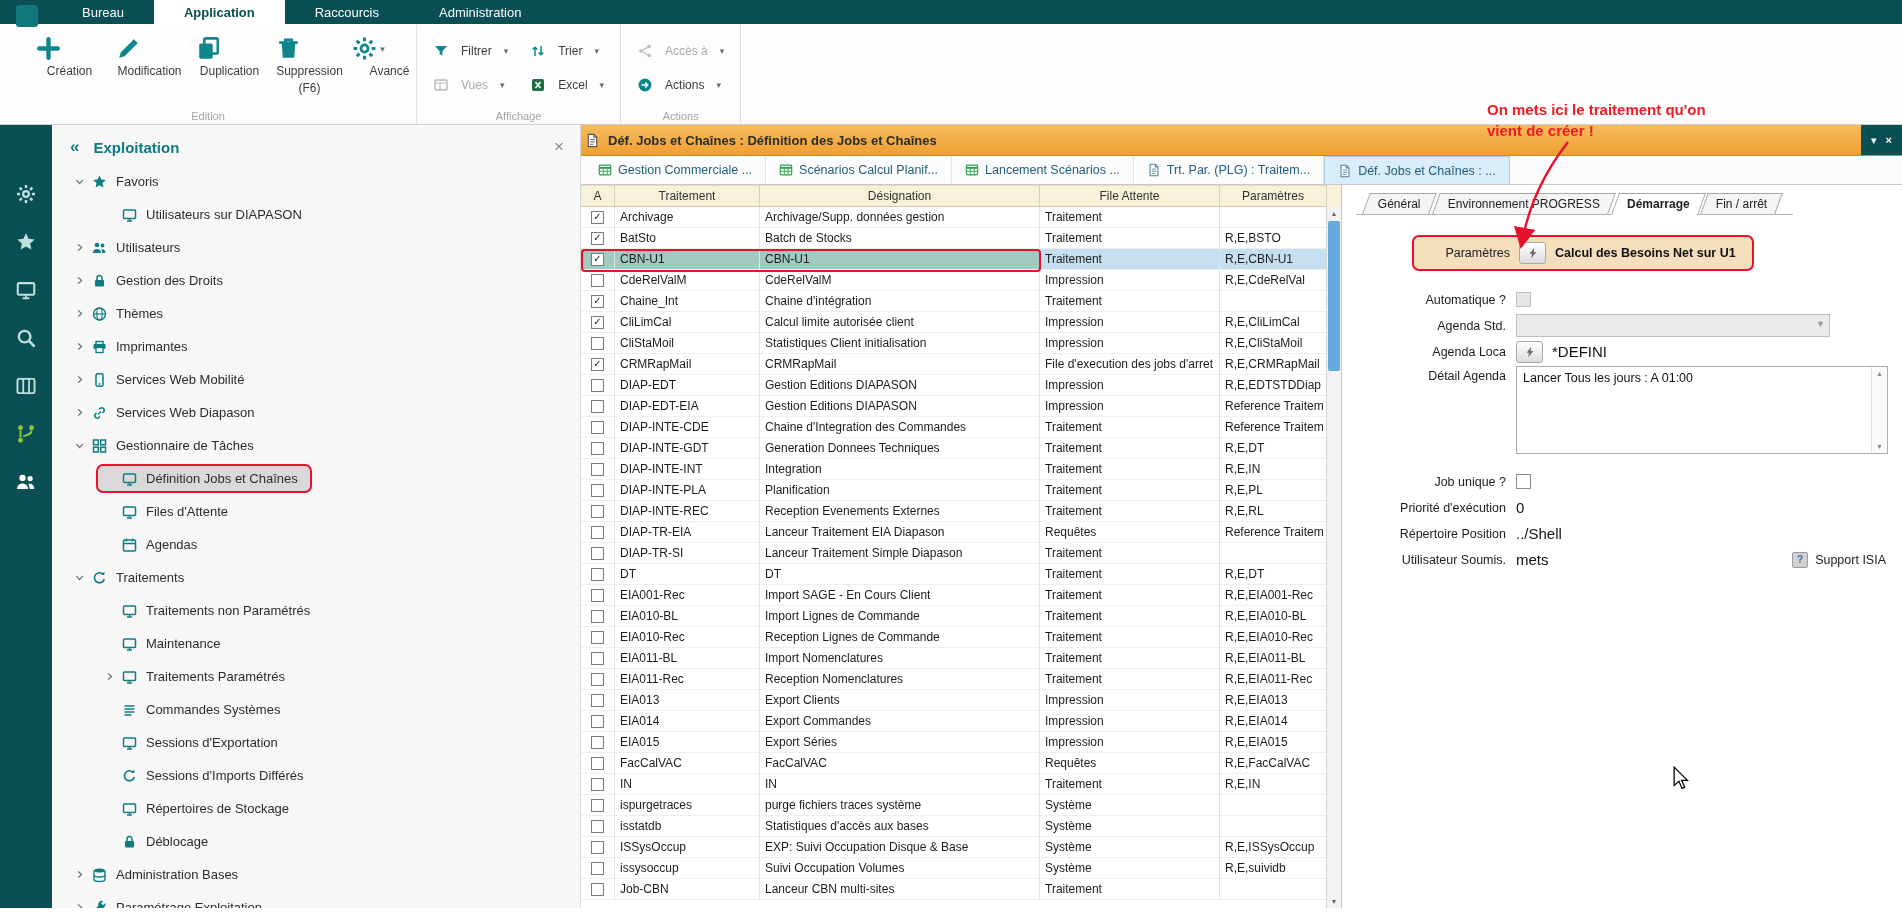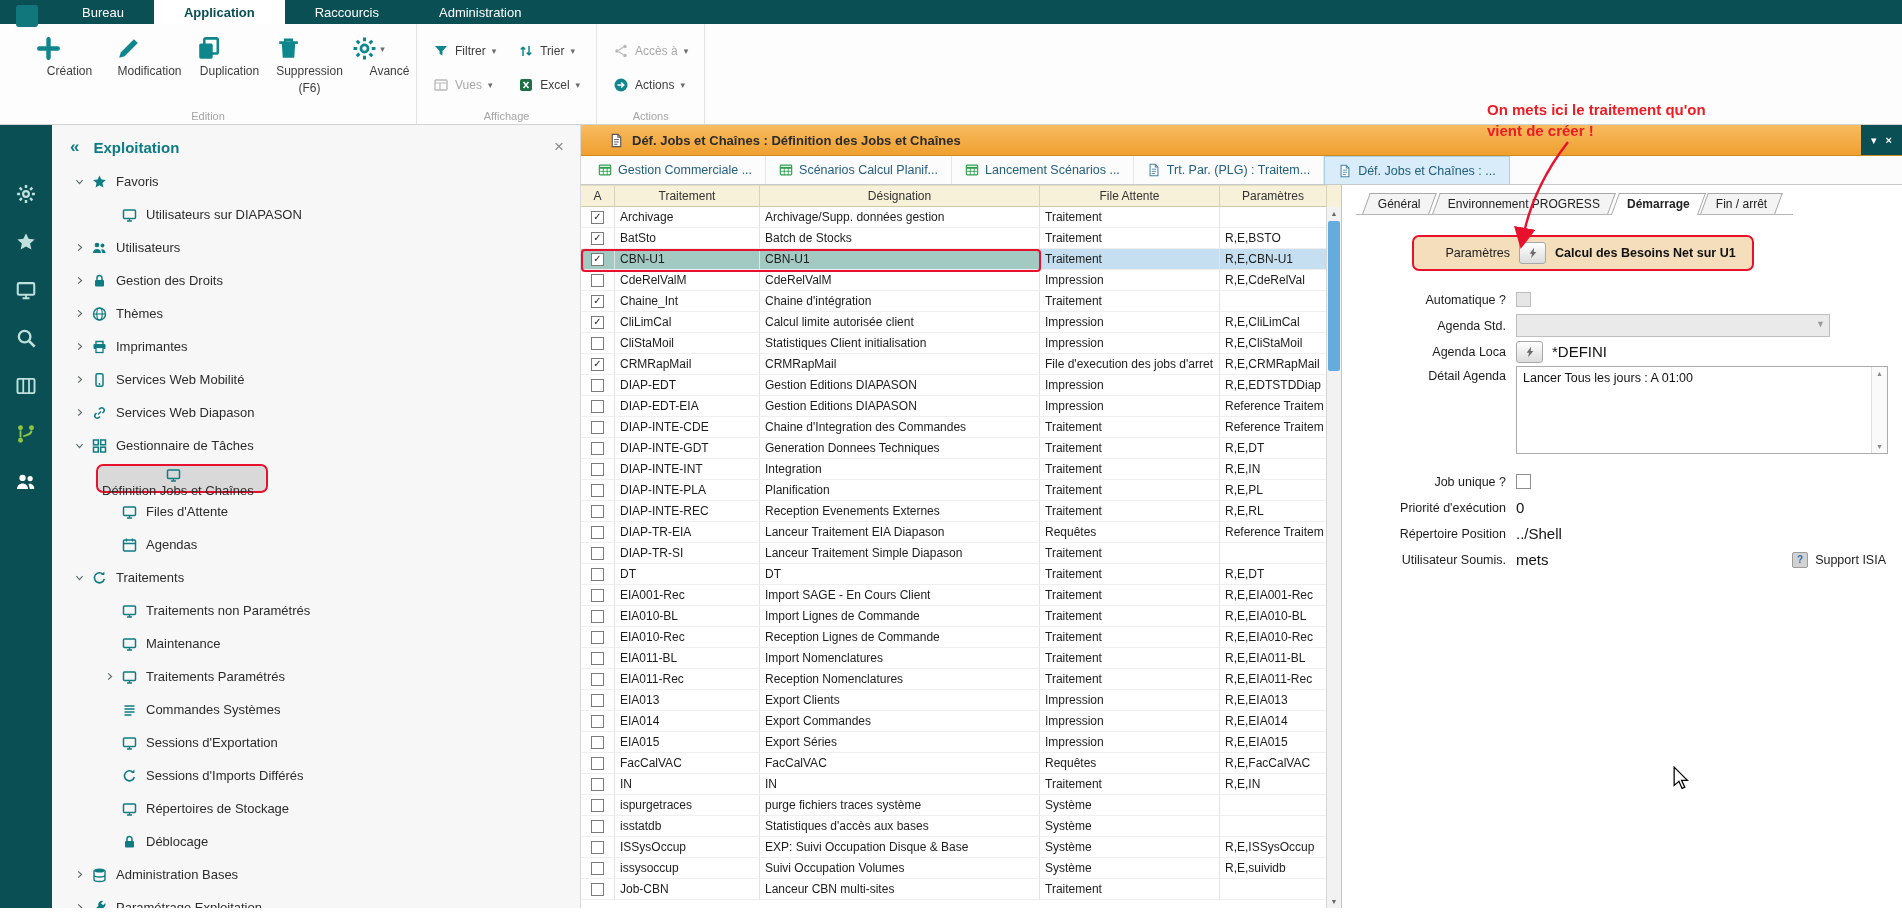--- a/index.html
+++ b/index.html
@@ -19,49 +19,49 @@
   .glabel{position:absolute;bottom:2px;left:0;right:0;text-align:center;color:#a5a5a5;font-size:11px;}
   .ed-buttons{display:flex;gap:4px;}
   .vbtn{width:76px;display:flex;flex-direction:column;align-items:center;gap:3px;padding-top:4px;color:#3d3d3d;font-size:12px;cursor:default;}
   .vbtn .ic{width:27px;height:27px;color:#0e868c;display:flex;align-items:center;justify-content:center;}
   .vbtn .ic svg{width:100%;height:100%;}
   .vlabel{line-height:1.15;margin-left:43px;}
   .icrow{display:flex;align-items:center;gap:2px;}
   .caret{color:#6c6c6c;font-size:9px;}
   .aff-grid{display:grid;grid-template-columns:auto auto;column-gap:10px;row-gap:14px;padding-top:10px;}
   .act-col{display:flex;flex-direction:column;gap:14px;padding-top:10px;}
-  .hbtn{display:flex;align-items:center;gap:6px;font-size:12px;color:#3d3d3d;padding:2px 6px;cursor:default;}
+  .hbtn{display:flex;align-items:center;gap:12px;font-size:12px;color:#3d3d3d;padding:2px 6px;cursor:default;}
   .hbtn .ic{width:16px;height:16px;display:flex;}
   .hbtn .ic svg{width:100%;height:100%;}
   .hbtn.teal .ic{color:#0e868c;}
   .hbtn.disabled{color:#a8a8a8;}
   .hbtn.disabled .ic{color:#b9b9b9;}
 
   
   .content{display:flex;height:783px;}
   .rail{width:52px;background:#0a4f54;display:flex;flex-direction:column;align-items:center;gap:26px;padding-top:58px;}
   .ric{width:22px;height:22px;color:#bfe0dd;cursor:default;}
   .ric svg{width:100%;height:100%;}
   .ric.i5{color:#8dc63f;}
   .ric.i6{color:#ffffff;}
 
   .sidebar{width:528px;background:#f7f7f7;border-right:1px solid #d8d8d8;overflow:hidden;}
   .sb-head{display:flex;align-items:center;padding:12px 16px 10px 18px;}
   .sb-collapse{color:#0e7c82;font-size:17px;font-weight:bold;}
   .sb-title{margin-left:14px;color:#0e7c82;font-size:15px;font-weight:bold;}
   .sb-close{margin-left:auto;color:#8a8a8a;font-size:17px;}
   .tree-item{display:flex;align-items:center;width:max-content;height:23px;margin-bottom:4px;border:2px solid transparent;border-radius:7px;padding:1px 12px 1px 4px;font-size:13px;color:#2c2c2c;cursor:default;}
-  .tree-item.sel{background:#d9d9d9;border-color:#e8112d;flex-direction:column;}
+  .tree-item.sel{background:#d9d9d9;border-color:#e8112d;}
   .t-arrow{width:15px;height:12px;color:#5f6b6b;margin-right:4px;display:flex;}
   .t-arrow svg{width:11px;height:11px;margin:auto;}
   .t-icon{width:17px;height:16px;color:#0e7c82;margin-right:8px;display:flex;}
   .t-icon svg{width:100%;height:100%;}
 
   .main{flex:1;display:flex;flex-direction:column;min-width:0;}
-  .win-title{height:30px;background:linear-gradient(#f8bb60,#efa02f);border-bottom:1px solid #d28a1f;display:flex;align-items:center;gap:8px;padding-left:28px;font-size:13px;font-weight:600;color:#2b2b2b;}
+  .win-title{height:30px;background:linear-gradient(#f8bb60,#efa02f);border-bottom:1px solid #d28a1f;display:flex;align-items:center;gap:8px;padding-left:4px;font-size:13px;font-weight:600;color:#2b2b2b;}
   .wicon{width:15px;height:15px;color:#555;display:flex;}
   .wicon svg{width:100%;height:100%;}
   .tbctl{margin-left:auto;height:100%;background:#0a4f54;color:#fff;display:flex;align-items:center;gap:9px;padding:0 10px;font-size:11px;}
 
   .doc-tabs{height:28px;background:#fcfcfc;border-bottom:1px solid #c9c9c9;display:flex;align-items:stretch;padding-left:4px;}
   .doc-tab{display:flex;align-items:center;gap:6px;padding:0 13px;font-size:12.5px;color:#235e7d;border-right:1px solid #e6e6e6;cursor:default;white-space:nowrap;}
   .doc-tab.active{background:#d8edf9;border:1px solid #a9cfe6;border-bottom:none;}
   .dt-icon{width:14px;height:14px;display:flex;color:#4a81a5;}
   .dt-icon svg{width:100%;height:100%;}
 

